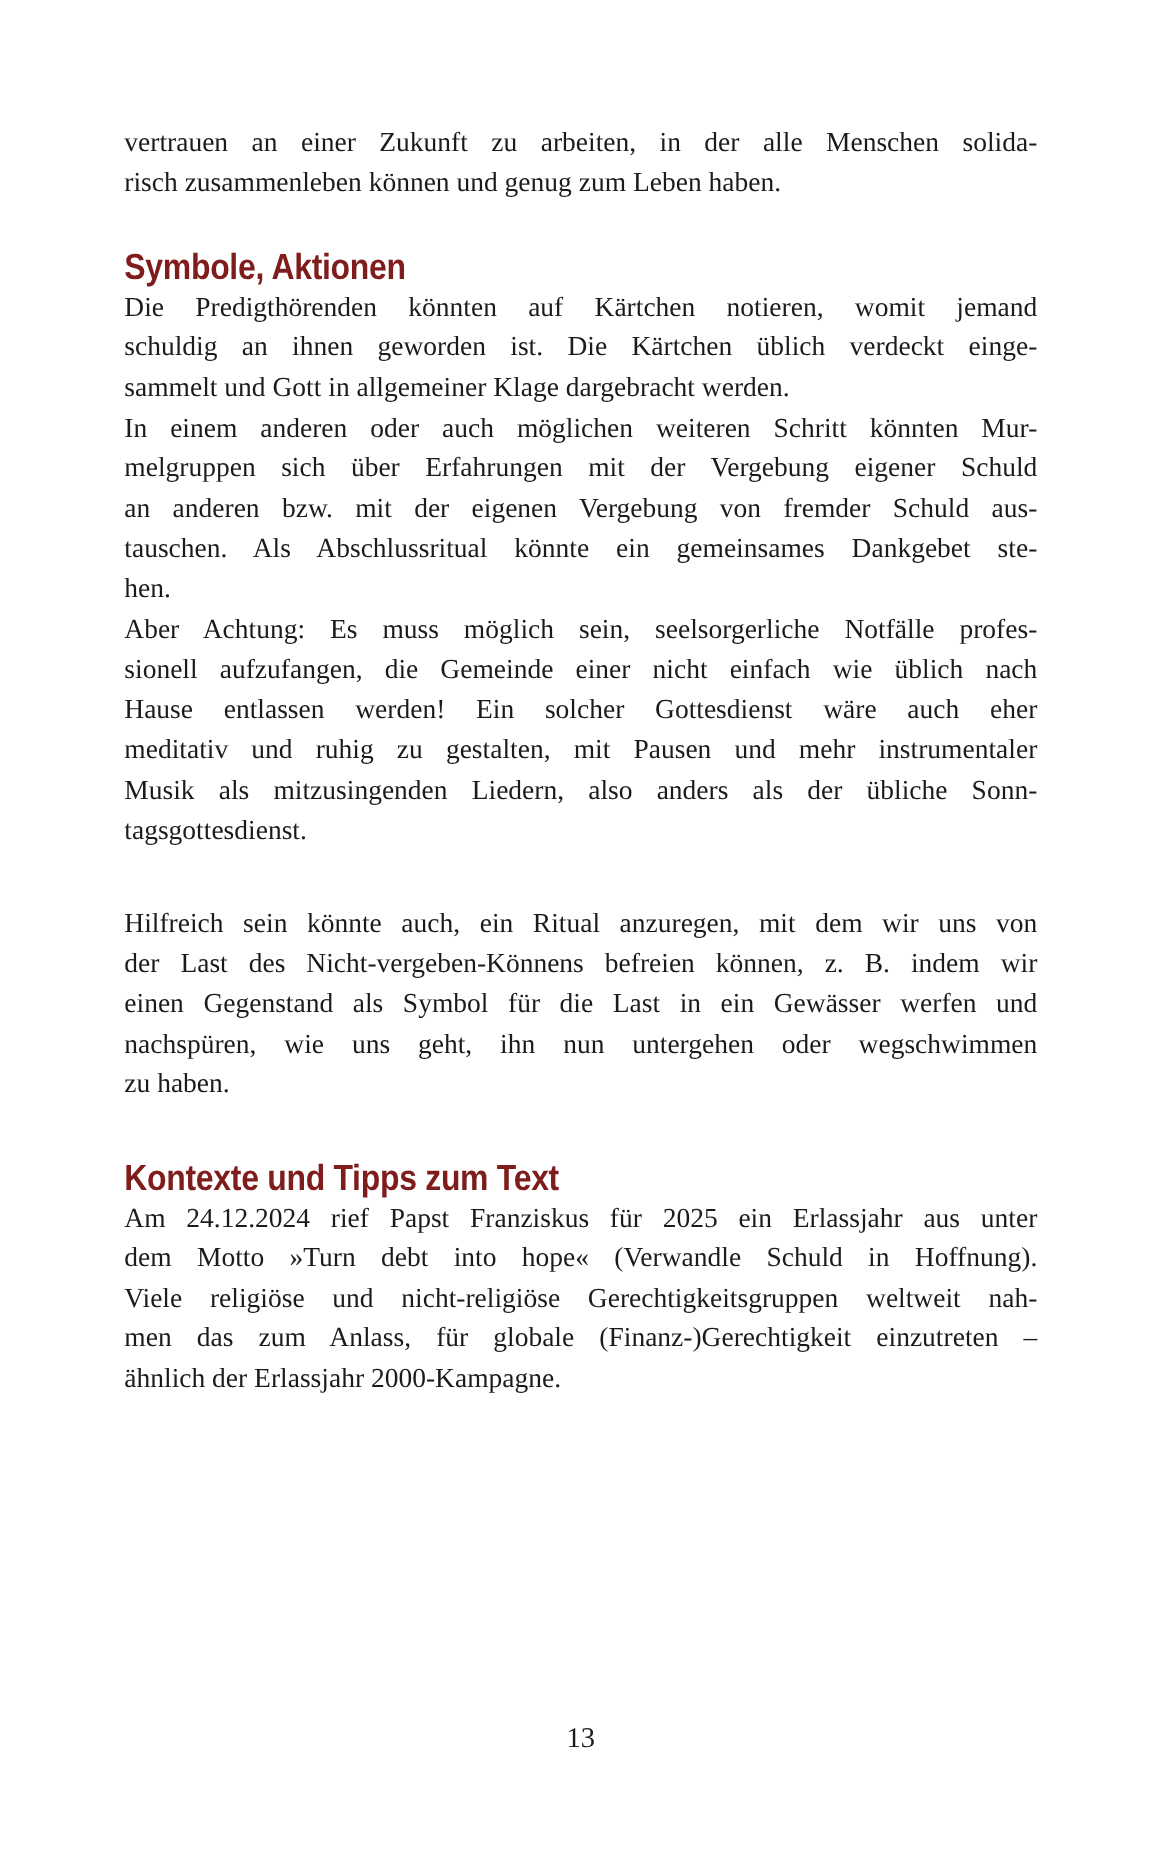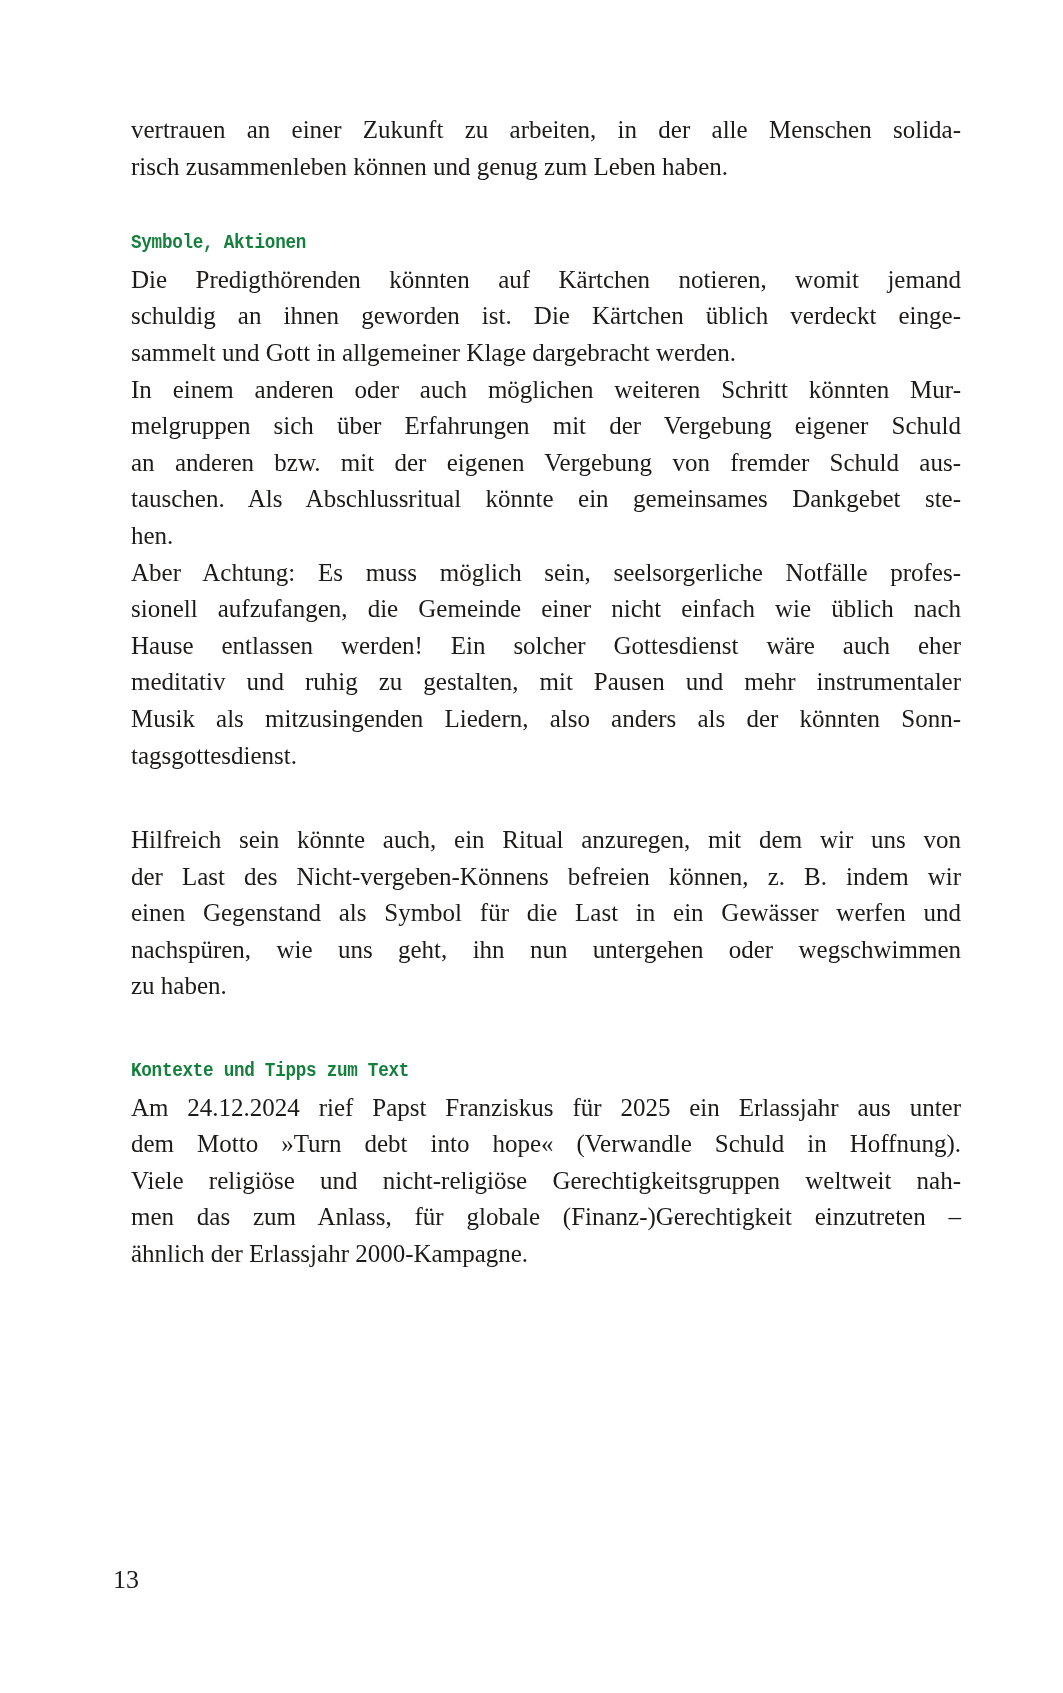--- a/index.html
+++ b/index.html
@@ -19,57 +19,56 @@
     position: absolute;
     inset: 0;
   }
   .text-column {
     position: absolute;
     left: 113px;
     top: 112px;
     width: 830px;
     font-size: 25px;
     line-height: 36.6px;
-    margin-left: 18px;
   }
   .para {
     margin: 0;
   }
   .line {
     text-align: justify;
     text-align-last: justify;
     text-justify: inter-word;
     white-space: normal;
   }
   .line.last {
     text-align-last: left;
   }
   .heading {
-    font-family: Liberation Mono, monospace;
+    font-family: Liberation Sans, sans-serif;
     font-weight: bold;
-    font-size: 20px;
+    font-size: 33px;
     line-height: 36.6px;
-    color: #15803d;
+    color: #7f1d1d;
   }
   .heading .condense {
     display: inline-block;
     transform: scaleX(0.88);
     transform-origin: 0 50%;
     white-space: nowrap;
     letter-spacing: -0.3px;
   }
   .spacer {
     width: 100%;
   }
   .footer {
     position: absolute;
     left: 113px;
     top: 1562px;
     width: 830px;
-    text-align: left;
+    text-align: center;
     font-size: 26px;
     line-height: 36.6px;
   }
 </style>
 </head>
 <body>
 
 <div class="page">
   <main class="text-column" id="text-column">
 
@@ -89,21 +88,21 @@
         <div class="line">melgruppen sich über Erfahrungen mit der Vergebung eigener Schuld</div>
         <div class="line">an anderen bzw. mit der eigenen Vergebung von fremder Schuld aus-</div>
         <div class="line">tauschen. Als Abschlussritual könnte ein gemeinsames Dankgebet ste-</div>
         <div class="line last">hen.</div>
       </div>
       <div class="para">
         <div class="line">Aber Achtung: Es muss möglich sein, seelsorgerliche Notfälle profes-</div>
         <div class="line">sionell aufzufangen, die Gemeinde einer nicht einfach wie üblich nach</div>
         <div class="line">Hause entlassen werden! Ein solcher Gottesdienst wäre auch eher</div>
         <div class="line">meditativ und ruhig zu gestalten, mit Pausen und mehr instrumentaler</div>
-        <div class="line">Musik als mitzusingenden Liedern, also anders als der könnten Sonn-</div>
+        <div class="line">Musik als mitzusingenden Liedern, also anders als der übliche Sonn-</div>
         <div class="line last">tagsgottesdienst.</div>
       </div>
       <div class="spacer" style="height: 48px;"></div>
       <div class="para">
         <div class="line">Hilfreich sein könnte auch, ein Ritual anzuregen, mit dem wir uns von</div>
         <div class="line">der Last des Nicht-vergeben-Könnens befreien können, z. B. indem wir</div>
         <div class="line">einen Gegenstand als Symbol für die Last in ein Gewässer werfen und</div>
         <div class="line">nachspüren, wie uns geht, ihn nun untergehen oder wegschwimmen</div>
         <div class="line last">zu haben.</div>
       </div>

